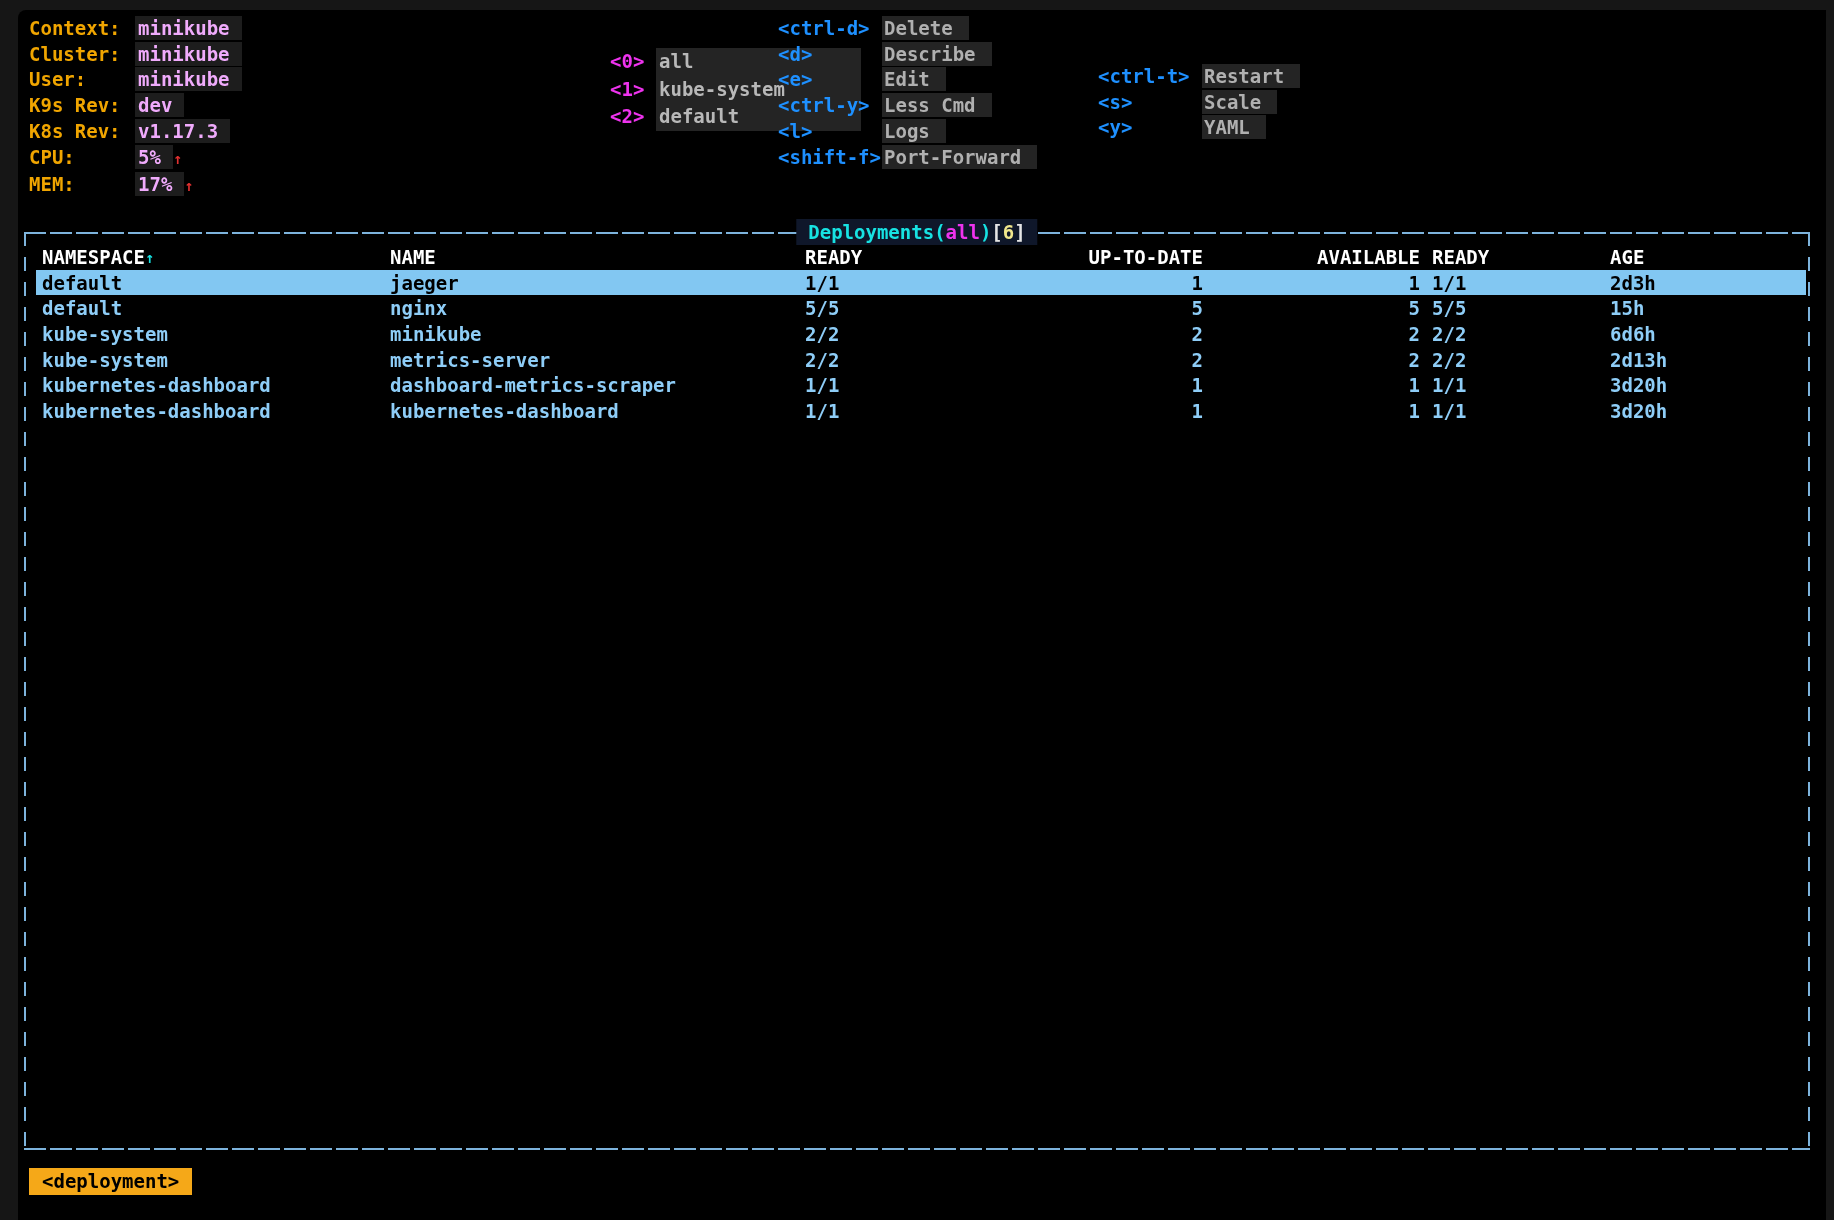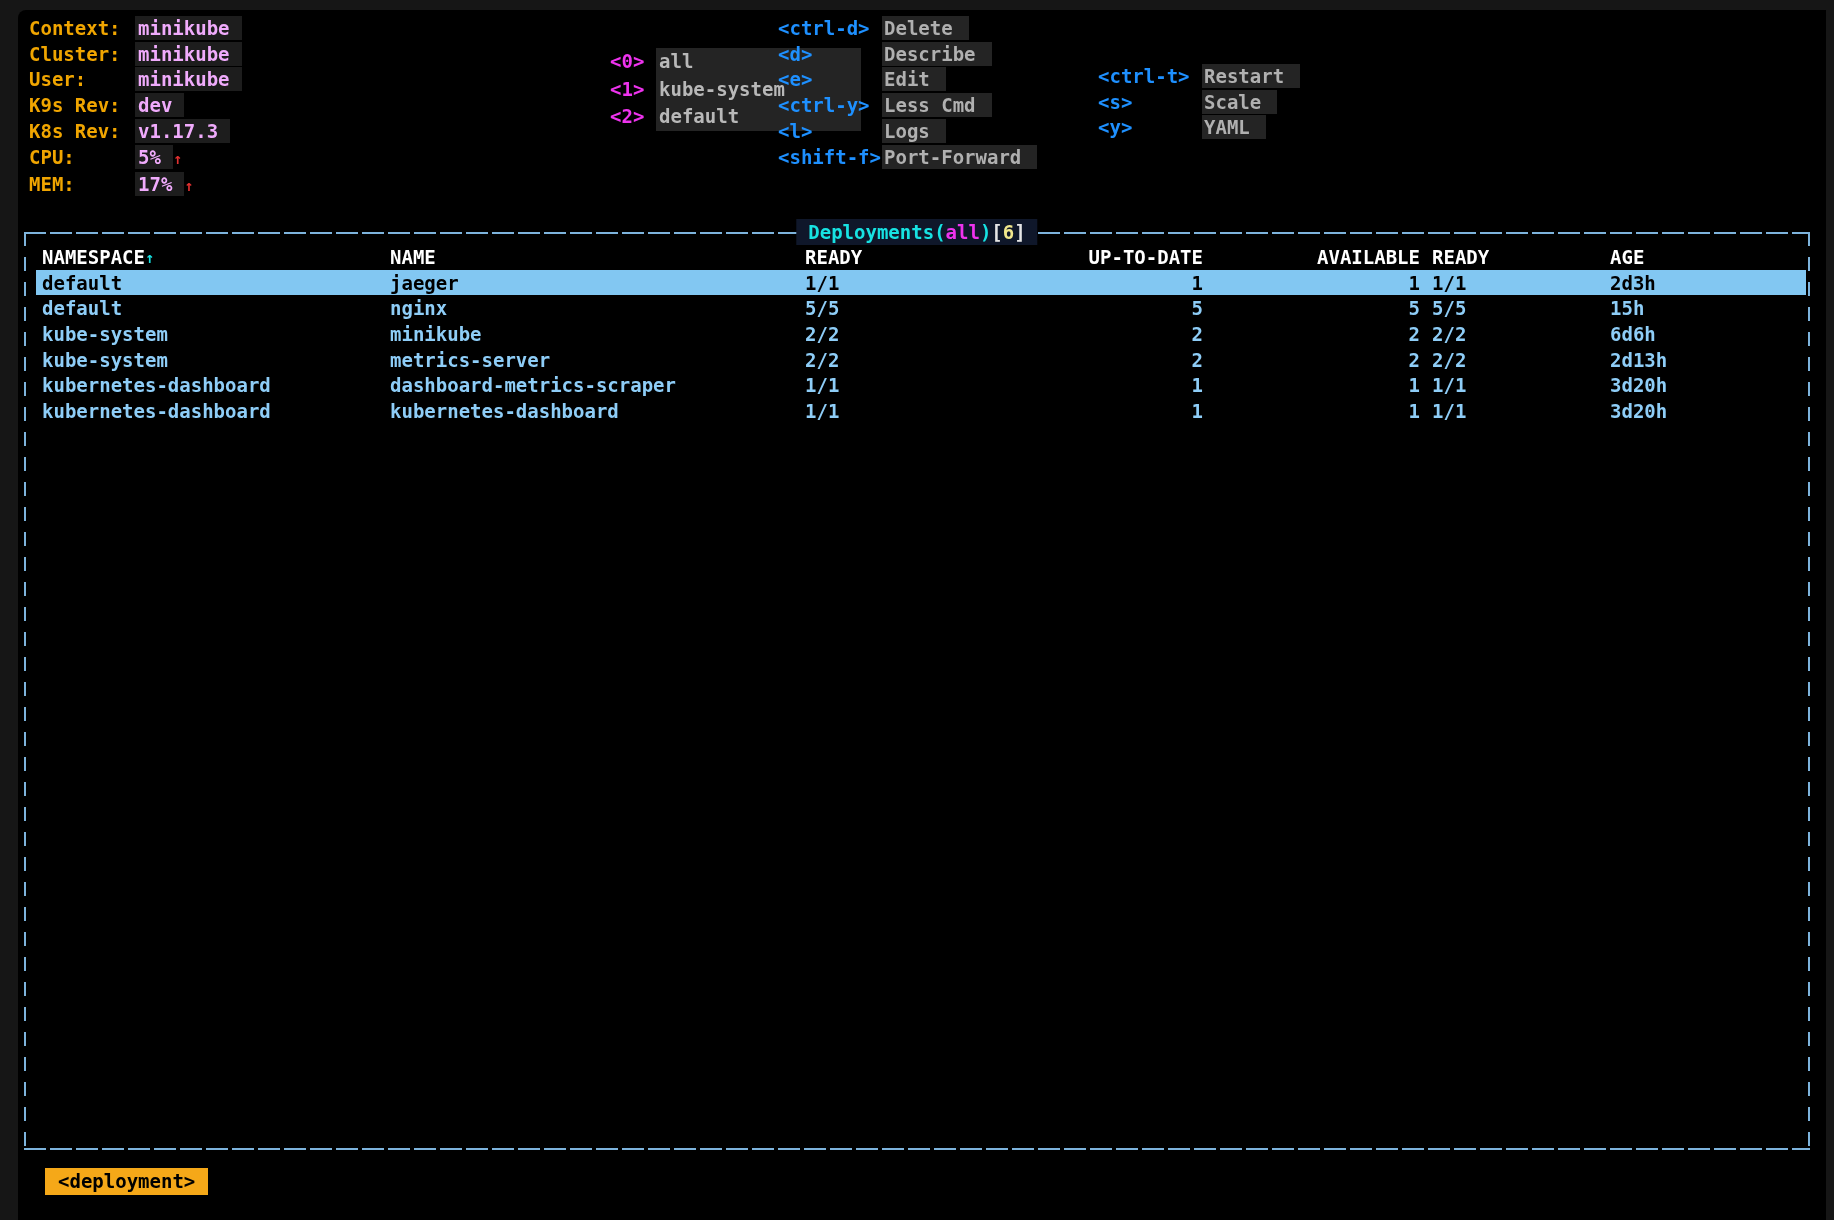--- a/index.html
+++ b/index.html
@@ -49,21 +49,21 @@
           height:25.7px; align-items:center; padding-left:6px; color:#8ecdf7; white-space:nowrap; }
   .trow.thead { color:#fff; }
   .trow.selected { background:#82c7f2; color:#000; }
   .cell-r { text-align:right; }
   .cell-pad { padding-left:12px; }
   .sort-arrow { color:#17e2e2; font-size:15px; }
   .trow.thead .sort-arrow { vertical-align:1px; }
 
   
   .crumb { position:absolute; left:11px; top:1158px; background:#f5a818; color:#000;
-           line-height:27px; padding:0 13px;margin-left:16px; }
+           line-height:27px; padding:0 13px; }
 </style>
 </head>
 <body>
 
 <div class="screen">
 
   <div class="info-block">
     <div class="info-row"><span class="lbl">Context:</span><span class="val">minikube</span></div>
     <div class="info-row"><span class="lbl">Cluster:</span><span class="val">minikube</span></div>
     <div class="info-row"><span class="lbl">User:</span><span class="val">minikube</span></div>

